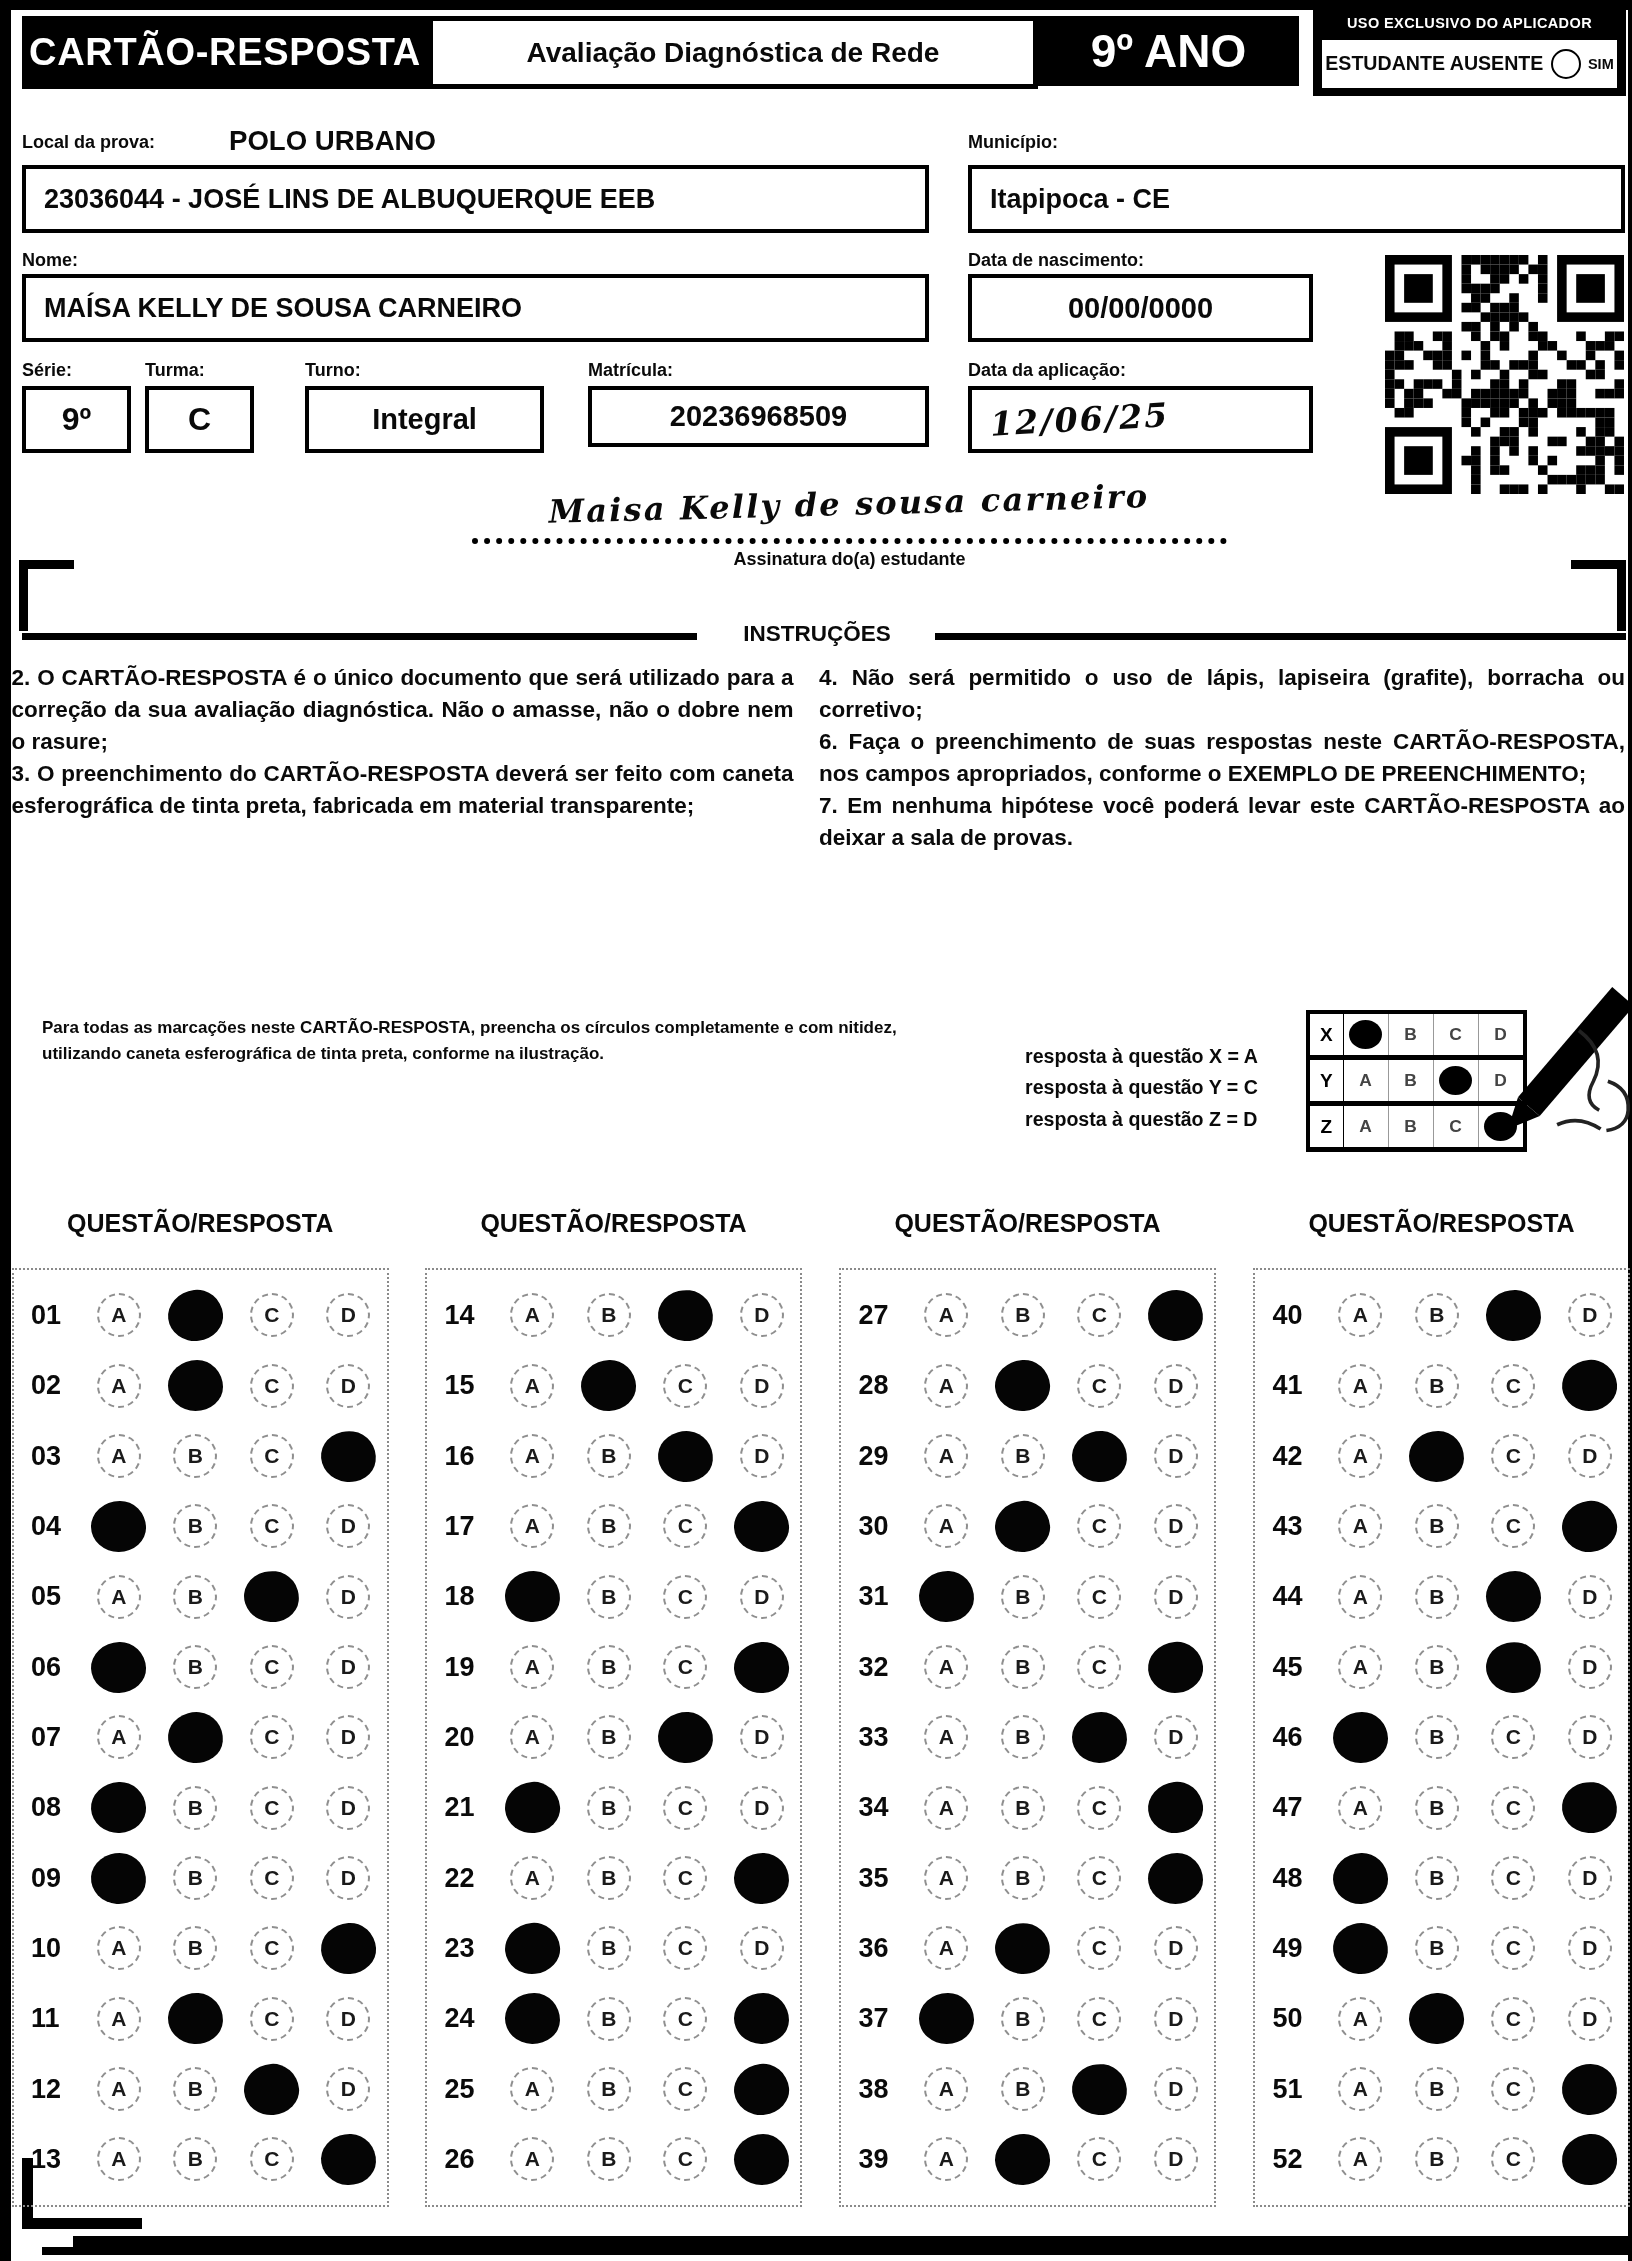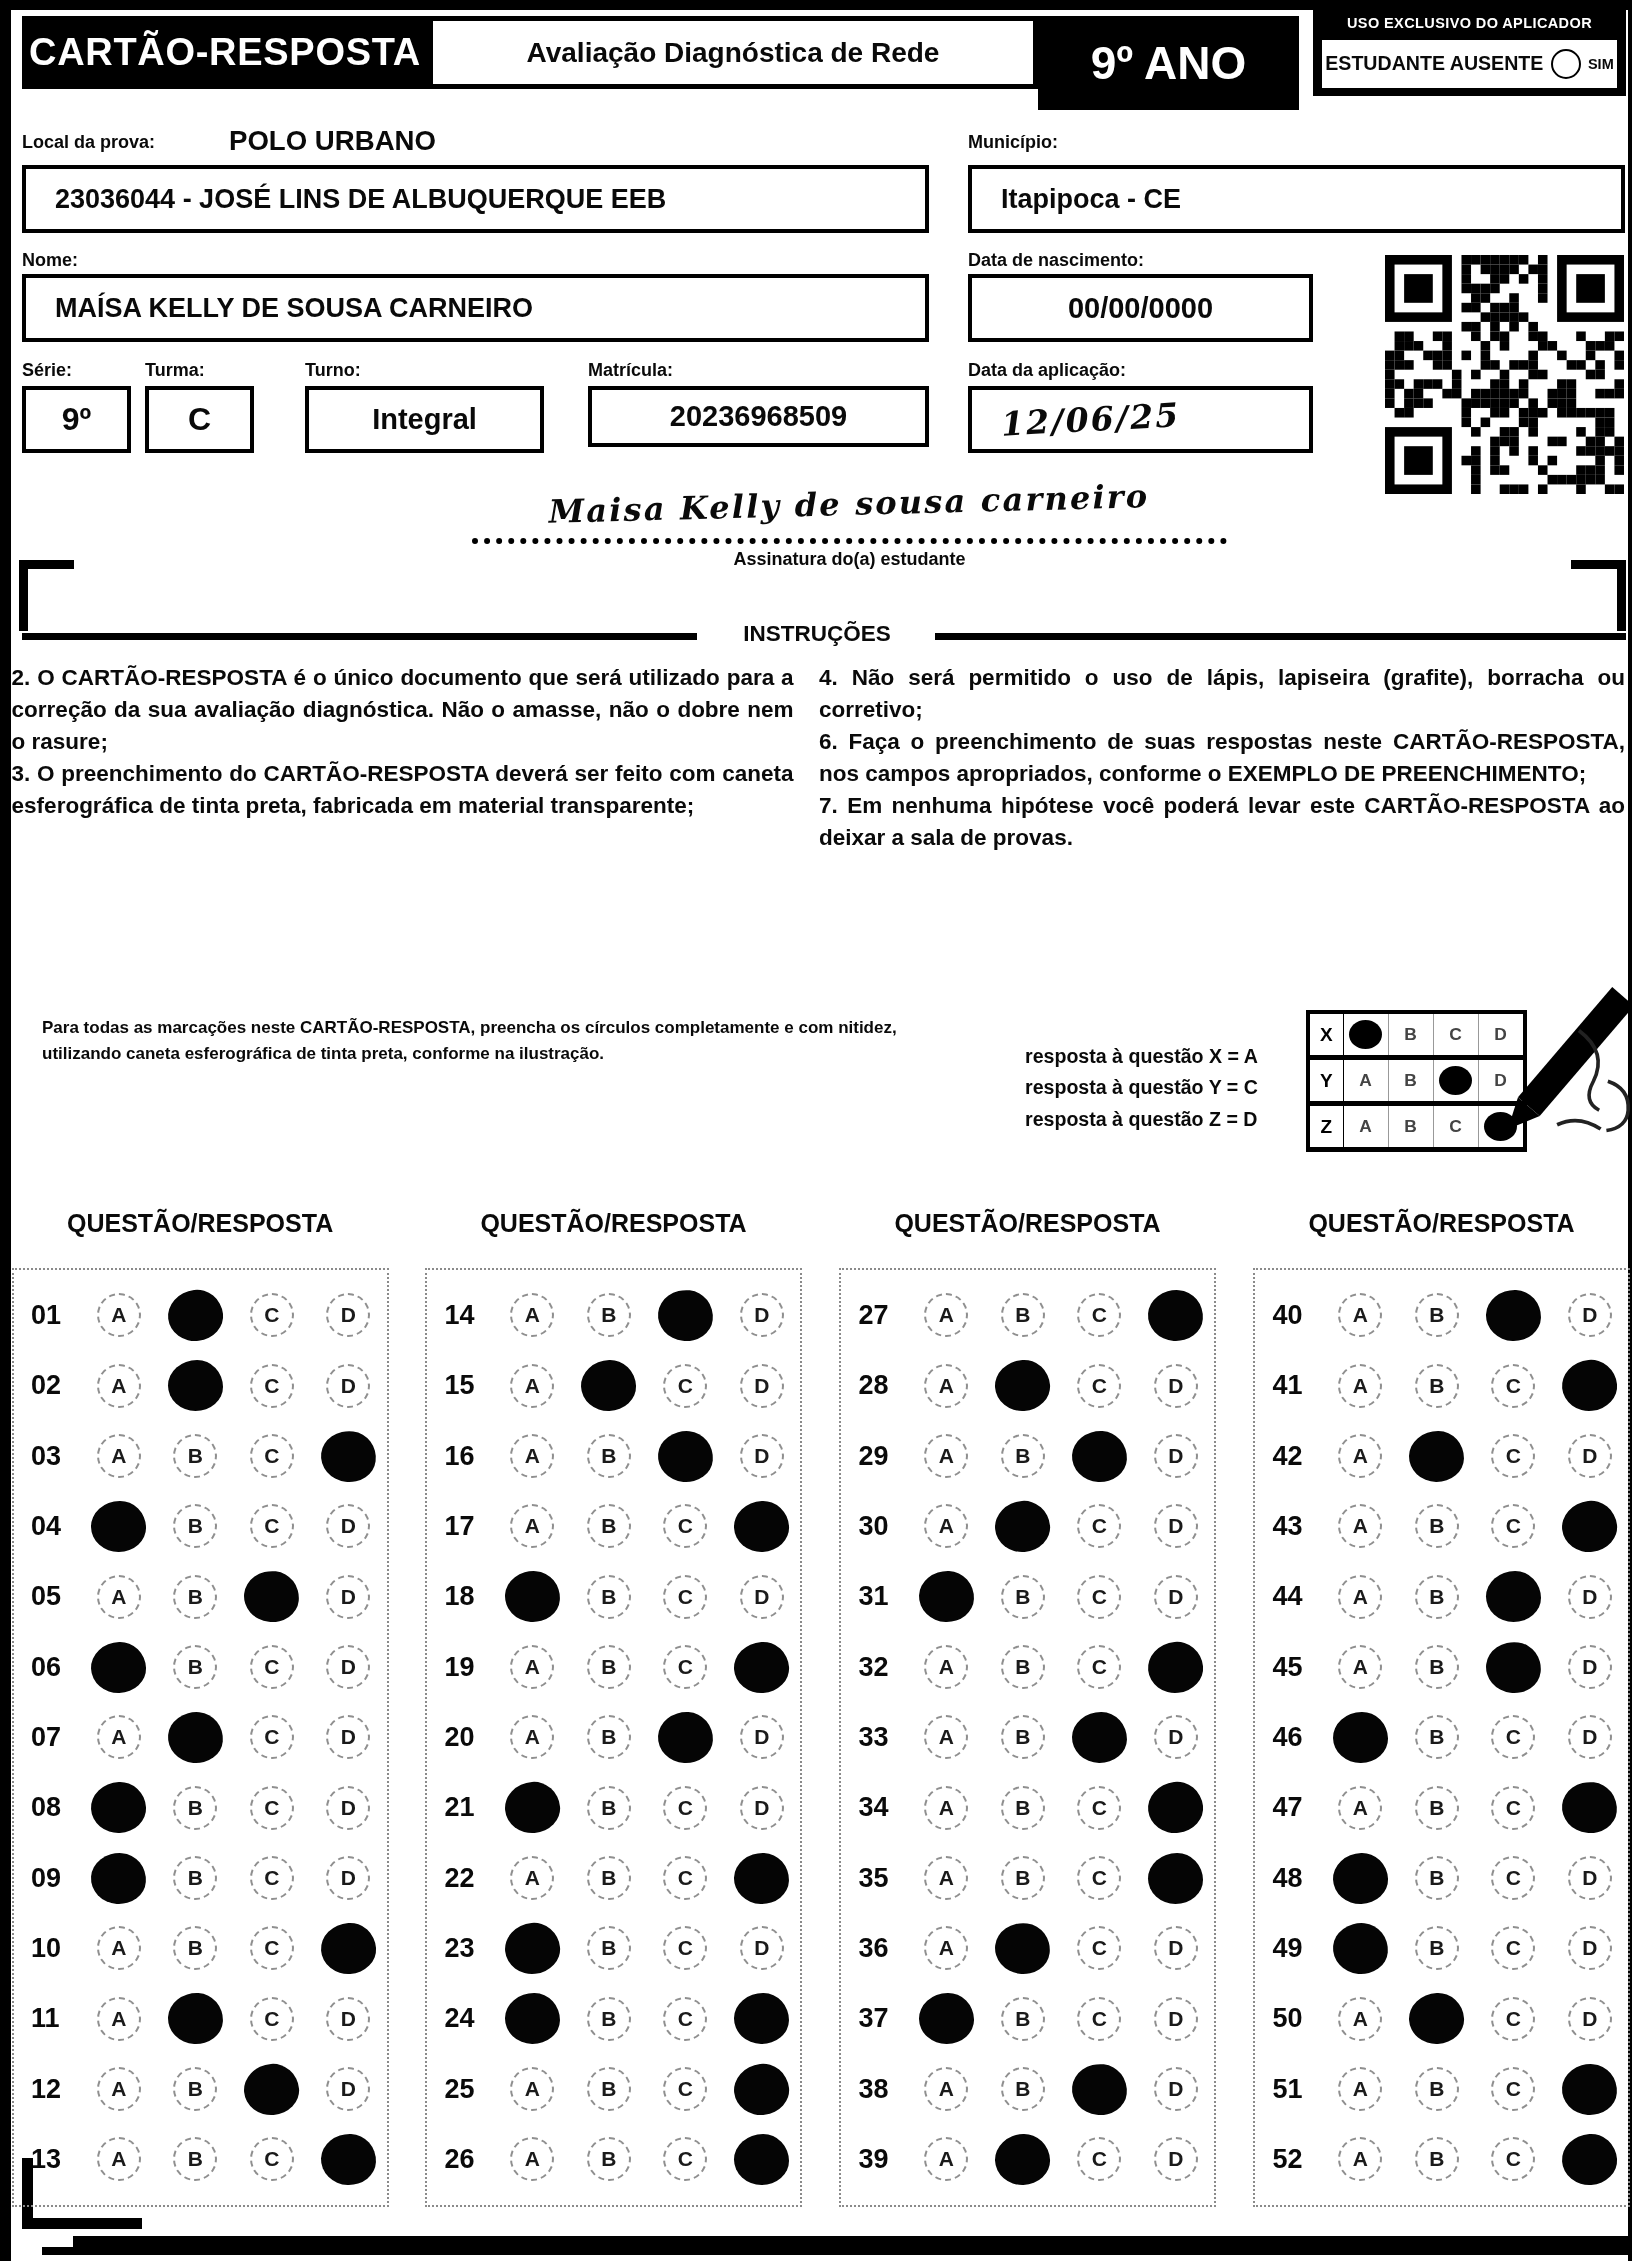--- a/index.html
+++ b/index.html
@@ -15,35 +15,35 @@
              border-left:11.6px solid #000;border-bottom:11.6px solid #000;}
   .corner-tl{position:absolute;left:19px;top:560px;width:46px;height:62px;
              border-left:9.4px solid #000;border-top:9.4px solid #000;}
   .corner-tr{position:absolute;right:7.3px;top:560px;width:46px;height:62px;
              border-right:9.4px solid #000;border-top:9.4px solid #000;}
   
   .h-black1{position:absolute;left:22px;top:16px;width:406px;height:73px;background:#000;color:#fff;
             display:flex;align-items:center;justify-content:center;font-weight:bold;font-size:38px;letter-spacing:0.7px;}
   .h-white{position:absolute;left:428px;top:16px;width:610px;height:73px;background:#fff;border:5.8px solid #000;
            box-sizing:border-box;display:flex;align-items:center;justify-content:center;font-weight:bold;font-size:28px;}
-  .h-black2{position:absolute;left:1038px;top:16px;width:261px;height:94px;background:#000;color:#fff;
+  .h-black2{position:absolute;left:1038px;top:16px;width:261px;height:70px;background:#000;color:#fff;
             display:flex;align-items:center;justify-content:center;font-weight:bold;font-size:46px;}
   .aplicador{position:absolute;left:1313px;top:7.3px;width:313px;height:89px;border:3.6px solid #000;
              box-sizing:border-box;background:#000;}
   .ap-top{height:26px;color:#fff;display:flex;align-items:center;justify-content:center;
           font-weight:bold;font-size:14.5px;letter-spacing:0.4px;}
   .ap-bottom{position:absolute;left:3.6px;right:3.6px;top:27.6px;bottom:3.6px;background:#fff;border:2.2px solid #000;
              display:flex;align-items:center;justify-content:center;gap:7.3px;font-weight:bold;font-size:19.6px;}
   .ap-circle{width:26px;height:26px;border:2.9px solid #000;border-radius:50%;display:inline-block;}
   .ap-sim{font-size:14.5px;font-weight:bold;}
   
   .flabel{position:absolute;font-weight:bold;font-size:18px;}
   .fbox{position:absolute;border:4.4px solid #000;box-sizing:border-box;background:#fff;
         display:flex;align-items:center;font-weight:bold;}
-  .fbox.pad{padding-left:29px;}
+  .fbox.pad{padding-left:18px;}
   .fbox.center{justify-content:center;}
   .fv36{font-size:27px;} .fv40{font-size:29px;} .fv44{font-size:32px;}
   .local-value{position:absolute;left:229px;top:125px;font-weight:bold;font-size:27.6px;}
   .handwrite{font-family:"DejaVu Serif",serif;font-style:italic;font-weight:bold;letter-spacing:2.2px;}
   .date-hw{font-size:33px;transform:rotate(-3deg);}
   .qr{position:absolute;left:1385px;top:255px;width:239px;height:239px;}
   
   .sig-script{position:absolute;left:450px;top:485px;width:798px;text-align:center;font-size:32px;
               transform:rotate(-1.5deg);}
   .sig-line{position:absolute;left:472px;top:538px;width:755px;border-bottom:6.5px dotted #000;}

